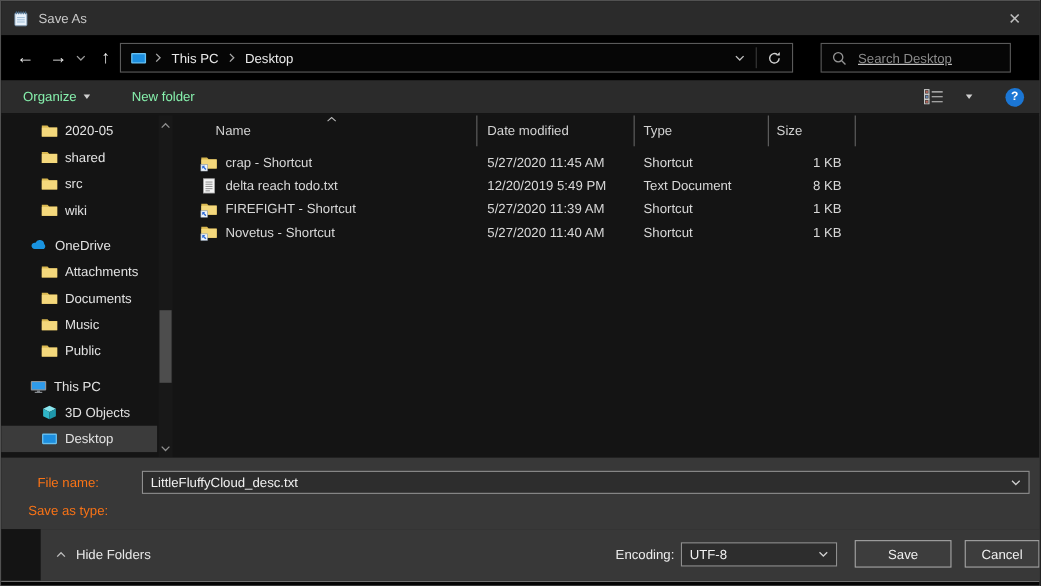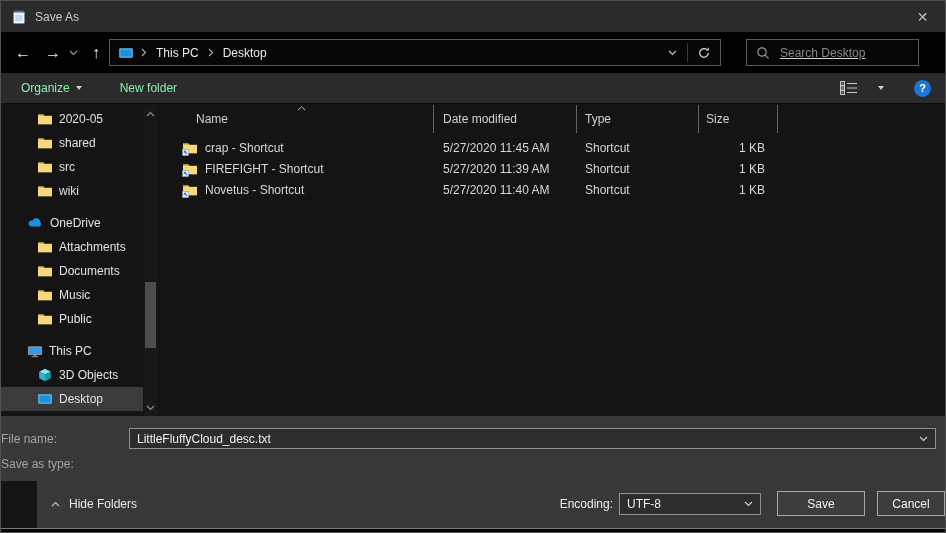--- a/index.html
+++ b/index.html
@@ -78,21 +78,21 @@
   .c-name{width:263px;padding-left:11px;}
   .c-name .fname{margin-left:7px;}
   .c-date{width:143px;padding-left:9px;}
   .c-type{width:122px;padding-left:8px;}
   .c-size{width:79px;justify-content:flex-end;padding-right:13px;}
 
   
   .fields{position:absolute;left:0;top:415px;width:100%;height:65px;background:#383838;}
   .frow-field{position:absolute;left:0;width:100%;height:21px;display:flex;align-items:center;}
   .f1{top:12px;} .f2{top:37px;}
-  .flabel{width:122px;text-align:left;color:#a3a3a3;flex:0 0 auto;}
+  .flabel{width:122px;text-align:center;color:#f97316;flex:0 0 auto;}
   .combo{position:relative;margin-left:6px;width:807px;height:21px;background:#2d2d2d;border:1px solid #8f8f8f;display:flex;align-items:center;color:#f0f0f0;}
   .combo .val{padding-left:7px;white-space:nowrap;}
   .combo .chev{position:absolute;right:7px;top:7px;color:#cfcfcf;display:flex;}
   .fname-input{width:100%;height:100%;background:transparent;border:none;outline:none;color:#f0f0f0;font:12px "Liberation Sans",sans-serif;padding:0 20px 0 7px;}
 
   
   .footer{position:absolute;left:0;top:480px;width:100%;height:47px;background:#383838;margin-left:36px;}
   .hide-folders{position:absolute;left:14px;top:16px;display:flex;align-items:center;color:#e8e8e8;}
   .hide-folders .icon{color:#bdbdbd;margin-right:9px;}
   .enc-label{position:absolute;left:470px;top:16px;width:106px;text-align:right;color:#ececec;}
@@ -410,20 +410,36 @@
               <span class="fname">crap - Shortcut</span>
             </div>
             <div class="cell c-date">5/27/2020 11:45 AM</div>
             <div class="cell c-type">Shortcut</div>
             <div class="cell c-size">1 KB</div>
           </div>
           <div class="frow">
             <div class="cell c-name">
               <span class="icon">
                 <svg width="16" height="16" viewBox="0 0 16 16">
+                  <rect x="3" y="1.5" width="10" height="13" fill="#f4f4f4" stroke="#a9a9a9" stroke-width="0.7"></rect>
+                  <g stroke="#8f8f8f" stroke-width="0.9" fill="none">
+                    <path d="M4.8 4.5h6.4M4.8 6.5h6.4M4.8 8.5h6.4M4.8 10.5h6.4M4.8 12.5h4"></path>
+                  </g>
+                </svg>
+              </span>
+              <span class="fname">delta reach todo.txt</span>
+            </div>
+            <div class="cell c-date">12/20/2019 5:49 PM</div>
+            <div class="cell c-type">Text Document</div>
+            <div class="cell c-size">8 KB</div>
+          </div>
+          <div class="frow">
+            <div class="cell c-name">
+              <span class="icon">
+                <svg width="16" height="16" viewBox="0 0 16 16">
                   <path d="M1 3.2h5.2l1.5 1.6H15v8.4H1z" fill="#d9b850"></path>
                   <rect x="1" y="5" width="14" height="8.2" fill="#f4d87c"></rect>
                   <rect x="0.6" y="9.6" width="6" height="6" fill="#eef3f8" stroke="#8e9eae" stroke-width="0.6"></rect>
                   <path d="M1.9 10.7h2.7l-1 1 2 2-0.9 0.9-2-2-1 1z" fill="#2e6bd6"></path>
                 </svg>
               </span>
               <span class="fname">FIREFIGHT - Shortcut</span>
             </div>
             <div class="cell c-date">5/27/2020 11:39 AM</div>
             <div class="cell c-type">Shortcut</div>

